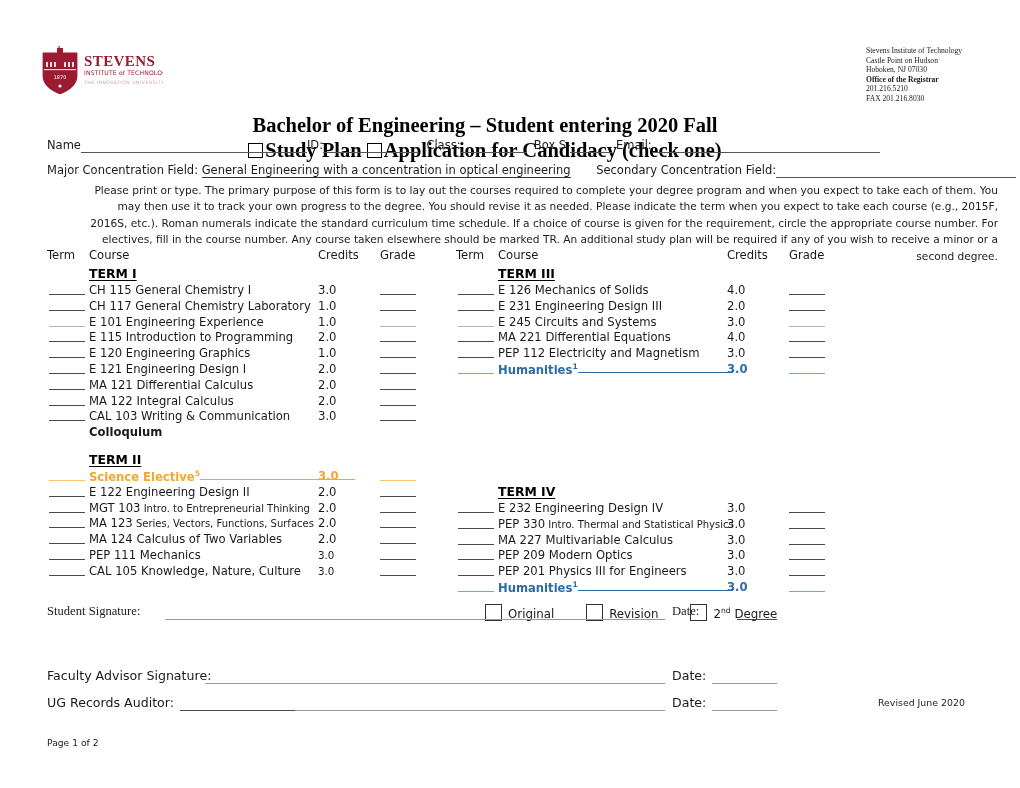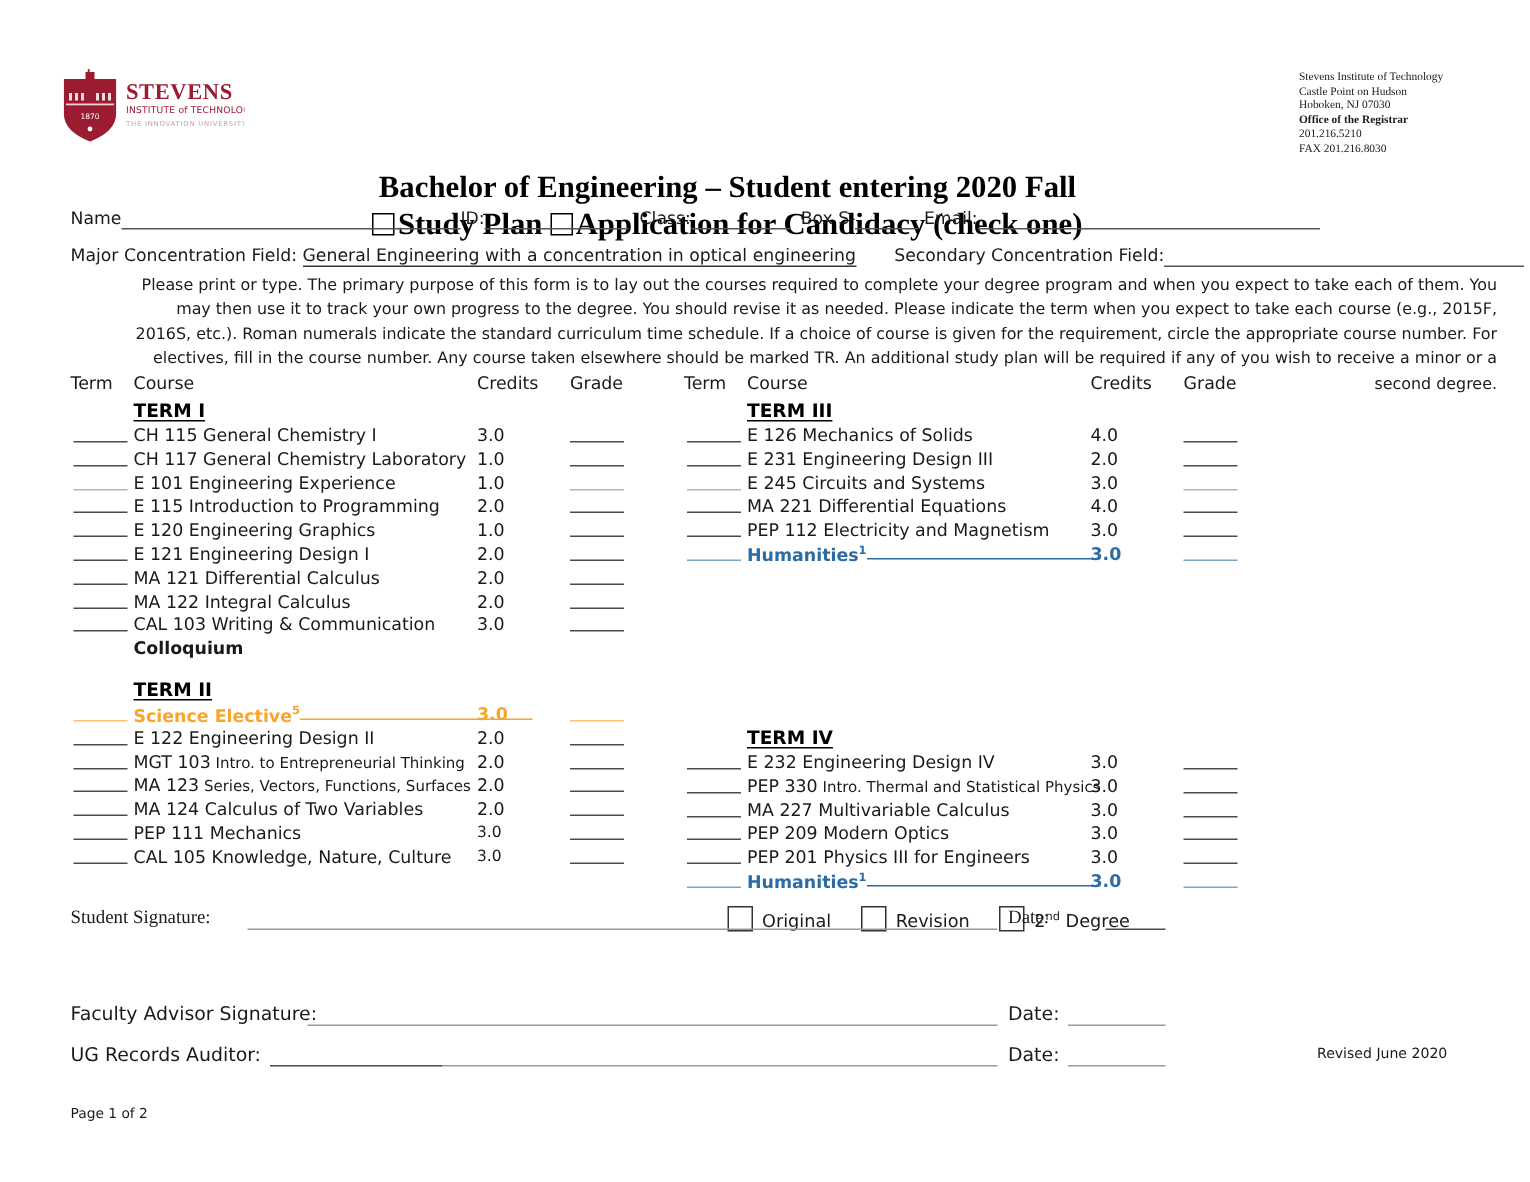--- a/index.html
+++ b/index.html
@@ -204,21 +204,21 @@
   }
   .cont span { position: absolute; left: 42px; top: 0; }
 
   
   .options {
     position: absolute;
     left: 485px; top: 604px;
     font-size: 11.8px;
     white-space: nowrap;
   }
-  .options .opt { display: inline-block; margin-right: 20px; }
+  .options .opt { display: inline-block; margin-right: 32px; }
   .options .cbx {
     display: inline-block;
     width: 15px; height: 15px;
     border: 1.3px solid #333;
     background: #fff;
     vertical-align: -3px;
     margin-right: 6px;
   }
   .options .sup2 { font-size: 7.6px; vertical-align: 5px; }
 

